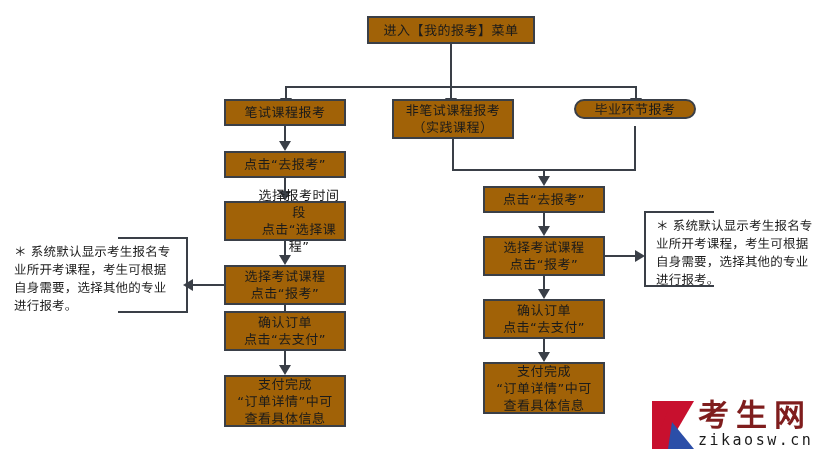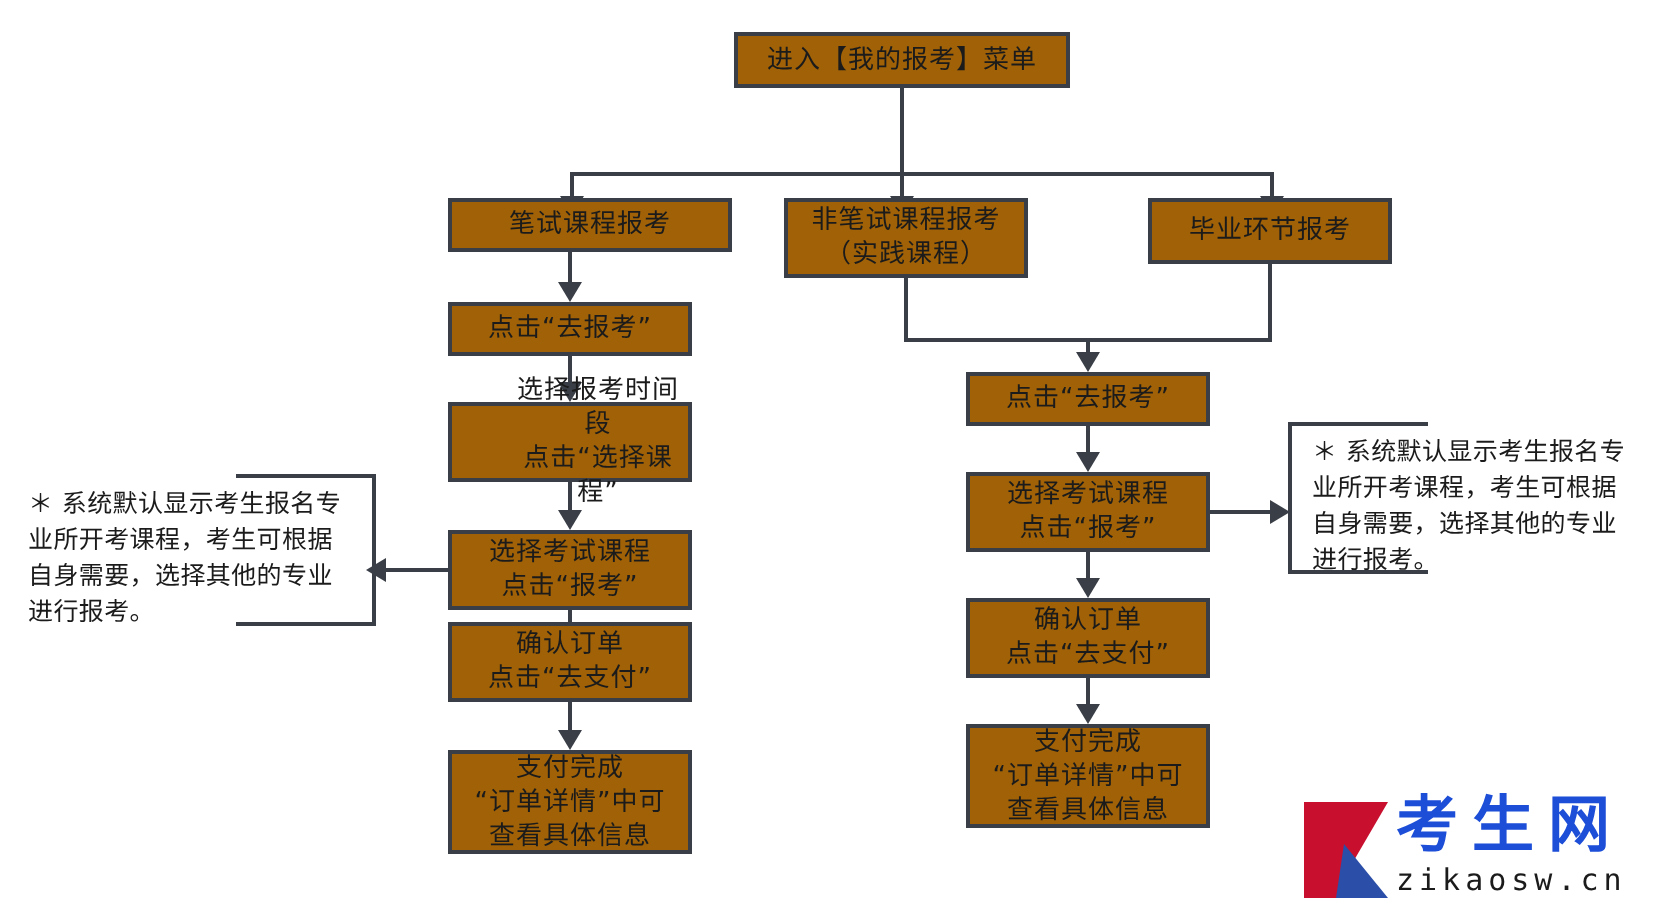--- a/index.html
+++ b/index.html
@@ -133,24 +133,24 @@
     flex: 0 0 auto;
   }
   .logo-text-wrap {
     display: flex;
     flex-direction: column;
     margin-left: 2px;
   }
   .logo-cn {
     font-size: 31px;
     font-weight: bold;
-    color: #1d4ed8;
+    color: #7f1d1d;
     letter-spacing: 7px;
     line-height: 32px;
-    font-family: Liberation Mono, monospace;
+    font-family: Liberation Serif, serif;
   }
   .logo-en {
     font-size: 15px;
     font-weight: normal;
     color: #1b1b1b;
     letter-spacing: 2.5px;
     line-height: 16px;
     font-family: "DejaVu Sans Mono", "Liberation Mono", monospace;
   }
 </style>
@@ -167,26 +167,26 @@
 
   <div class="vline" style="left:285px; top:86px; height:14px;"></div>
   <div class="arrow-down" style="left:280px; top:98px;"></div>
 
   <div class="vline" style="left:450px; top:86px; height:14px;"></div>
   <div class="arrow-down" style="left:445px; top:98px;"></div>
 
   <div class="vline" style="left:635px; top:86px; height:14px;"></div>
   <div class="arrow-down" style="left:630px; top:98px;"></div>
 
-  <div class="node" style="left:224px; top:99px; width:142px; height:27px;">笔试课程报考</div>
+  <div class="node" style="left:224px; top:99px; width:122px; height:27px;">笔试课程报考</div>
 
   <div class="node" style="left:392px; top:99px; width:122px; height:40px;">非笔试课程报考
 （实践课程）</div>
 
-  <div class="node" style="left:574px; top:99px; width:122px; height:33px;">毕业环节报考</div>
+  <div class="node" style="left:574px; top:99px; width:122px; height:20px;border-radius:10px;">毕业环节报考</div>
 
   <div class="vline" style="left:284px; top:126px; height:17px;"></div>
   <div class="arrow-down" style="left:279px; top:141px;"></div>
 
   <div class="node" style="left:224px; top:151px; width:122px; height:27px;">点击“去报考”</div>
 
   <div class="vline" style="left:284px; top:178px; height:15px;"></div>
   <div class="arrow-down" style="left:279px; top:191px;"></div>
 
   <div class="node" style="left:224px; top:201px; width:122px; height:40px;padding-left:28px;">选择报考时间段

